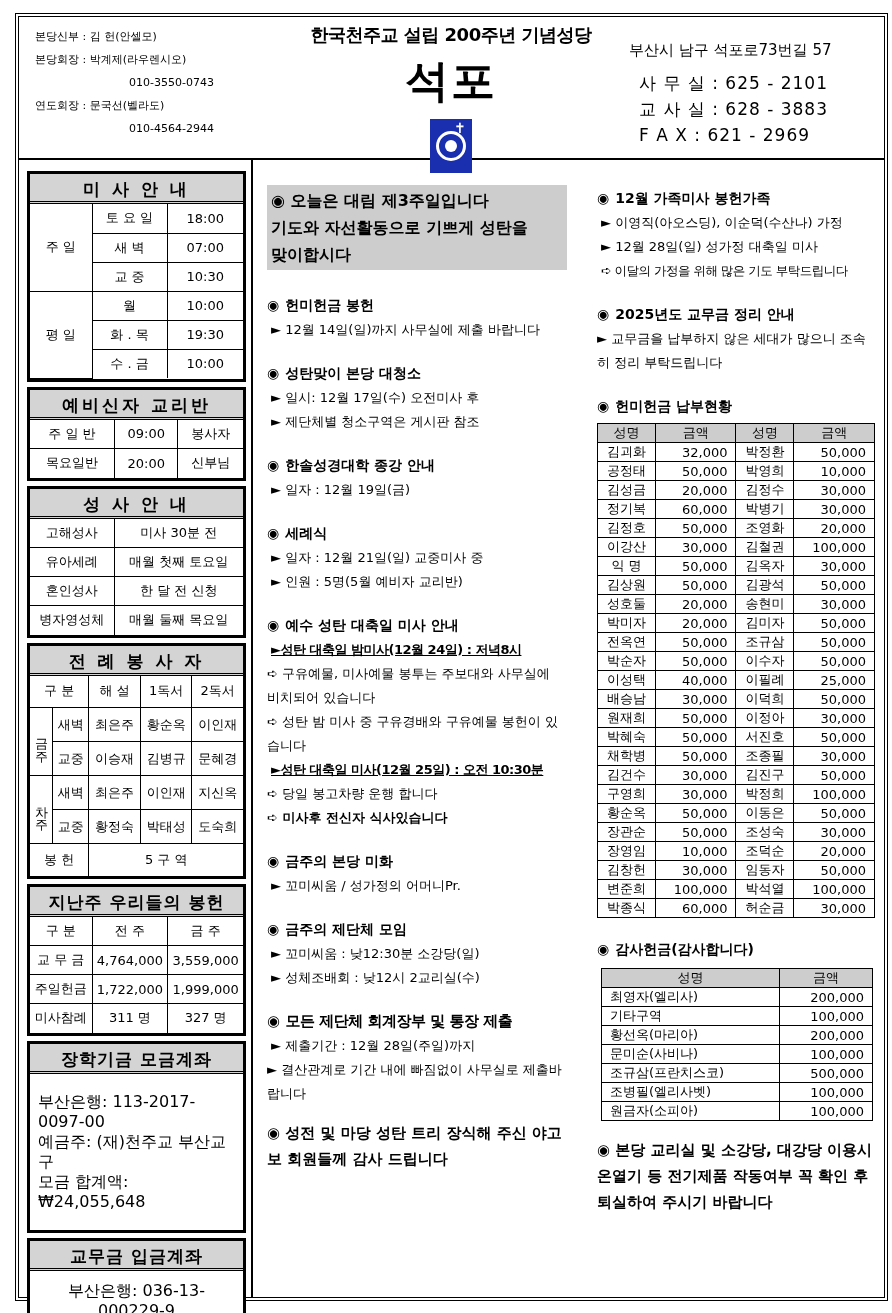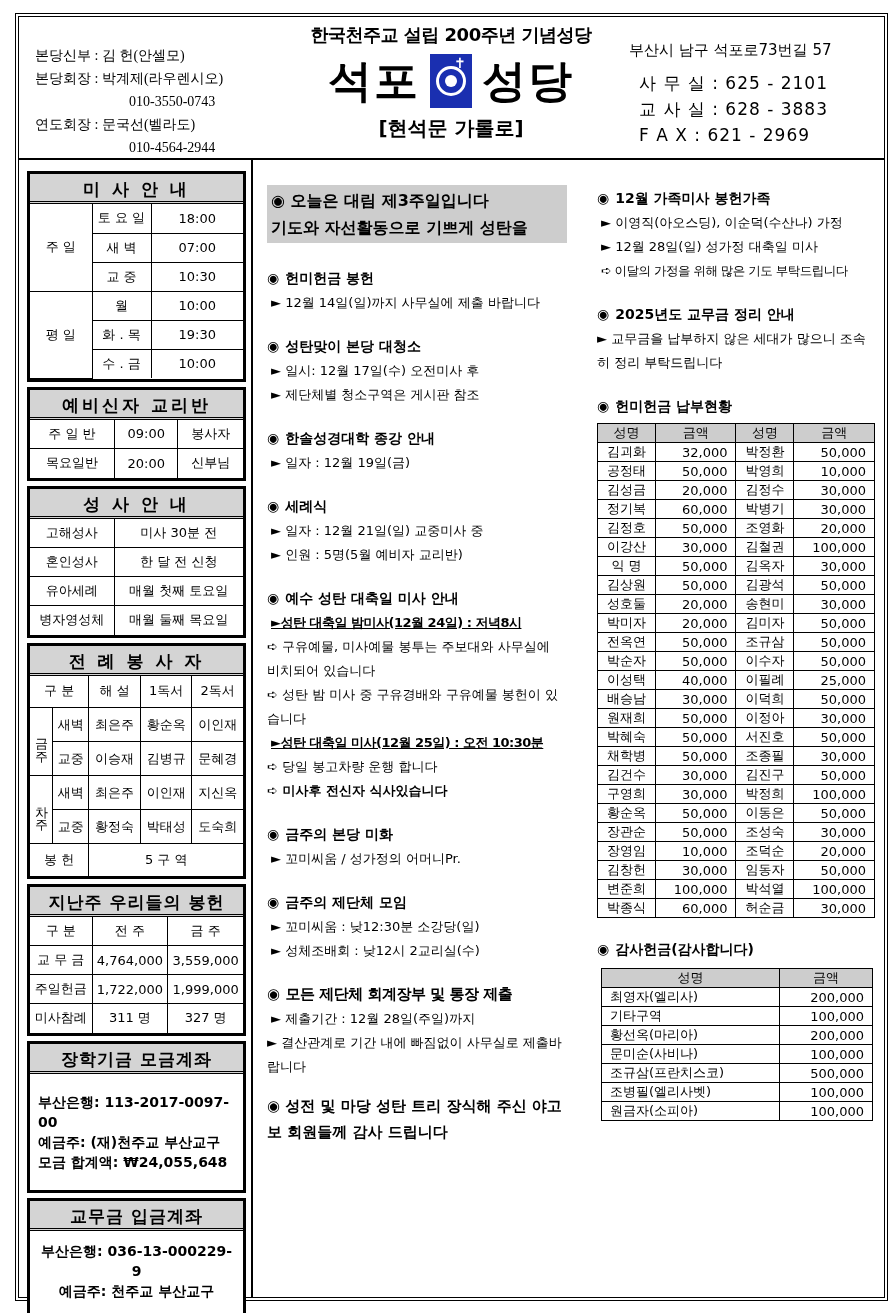--- a/index.html
+++ b/index.html
@@ -4,25 +4,25 @@
 <style>
   * { box-sizing: border-box; margin: 0; padding: 0; }
   html, body { width: 892px; height: 1313px; background: #fff; }
   body { font-family: "DejaVu Sans", "Liberation Sans", sans-serif; color: #000; position: relative; overflow: hidden; }
 
   .page { position: absolute; left: 15px; top: 13px; width: 873px; height: 1288px; border: 3px double #000; border-width: 4px; border-style: double; }
   .page-inner { position: absolute; inset: 0; }
 
   
   .header { position: absolute; left: 0; top: 0; width: 100%; height: 143px; border-bottom: 2px solid #000; }
-  .hdr-left { position: absolute; left: 16px; top: 27px; width: 240px; font-size: 14px; line-height: 23px; font-family: Liberation Serif, serif; }
+  .hdr-left { position: absolute; left: 16px; top: 8px; width: 240px; font-size: 11px; line-height: 23px; }
   .hdr-left .phone { padding-left: 94px; }
   .hdr-center { position: absolute; left: 262px; top: 6px; width: 340px; text-align: center; }
   .hdr-subtitle { font-size: 18px; font-weight: bold; letter-spacing: -0.5px; }
-  .hdr-title { display: flex; justify-content: center; align-items: center; gap: 10px; margin-top: 6px; }
+  .hdr-title { display: flex; justify-content: center; align-items: center; gap: 10px; margin-top: 6px; flex-direction: column; }
   .hdr-title span { font-size: 44px; font-weight: bold; letter-spacing: 2px; line-height: 56px; }
   .logo { width: 42px; height: 54px; background: #1a2fb0; display: inline-flex; align-items: center; justify-content: center; position: relative; }
   .logo-ring { width: 30px; height: 30px; border: 3px solid #fff; border-radius: 50%; background: #1a2fb0; position: relative; }
   .logo-ring::after { content: ""; position: absolute; left: 6px; top: 6px; width: 12px; height: 12px; border-radius: 50%; background: #fff; }
   .logo-cross { position: absolute; right: 6px; top: 2px; color: #fff; font-size: 14px; font-weight: bold; line-height: 14px; }
   .hdr-pastor { font-size: 20px; font-weight: bold; margin-top: 6px; }
   .hdr-right { position: absolute; left: 610px; top: 24px; width: 255px; font-size: 15px; }
   .hdr-right .addr { margin-bottom: 10px; }
   .hdr-right .row { font-size: 17px; line-height: 26px; letter-spacing: 1px; padding-left: 10px; }
 
@@ -34,21 +34,21 @@
 
   
   .box { border: 3px solid #000; margin-bottom: 5px; background: #fff; }
   .box-title { background: #d4d4d4; text-align: center; font-weight: bold; font-size: 17px; letter-spacing: 3px; height: 30px; line-height: 30px; border-bottom: 3px double #000; }
   table.grid { width: 100%; border-collapse: collapse; font-size: 13px; }
   table.grid td { border: 1px solid #000; text-align: center; height: 29px; padding: 0 2px; }
   table.grid tr:first-child td { border-top: none; }
   table.grid tr td:first-child { border-left: none; }
   table.grid tr td:last-child { border-right: none; }
   table.grid tr:last-child td { border-bottom: none; }
-  .box-body { padding: 12px 10px; font-size: 14px; line-height: 20px; font-weight: bold; }
+  .box-body { padding: 12px 10px; font-size: 16px; line-height: 20px; }
   .box-body.center { text-align: center; }
 
   
   .notice-banner { background: #cdcdcd; padding: 2px 4px; font-size: 16px; font-weight: bold; line-height: 27px; margin-left: 8px; width: 300px; }
   .sec { margin-top: 18px; }
   .sec-h { font-size: 14px; font-weight: bold; line-height: 26px; padding-left: 8px; }
   .sec-h .bullet { display: inline-block; margin-right: 6px; font-weight: normal; }
   .line { font-size: 13px; line-height: 24px; padding-left: 12px; }
   .line.noind { padding-left: 8px; }
   .line.u { text-decoration: underline; font-weight: bold; letter-spacing: -0.5px; }
@@ -104,21 +104,21 @@
 
   <div class="col-left">
 
     <div class="box">
       <div class="box-title">미 사 안 내</div>
       <table class="grid">
         <tbody>
               <tr>
           <td rowspan="3" style="width:62px">주   일</td>
           <td>토 요 일</td>
-          <td style="width:92px">18:00</td>
+          <td style="width:76px">18:00</td>
         </tr>
         <tr>
           <td>새     벽</td>
           <td>07:00</td>
         </tr>
         <tr>
           <td>교     중</td>
           <td>10:30</td>
         </tr>
         <tr>
@@ -158,26 +158,26 @@
 
     <div class="box">
       <div class="box-title">성 사 안 내</div>
       <table class="grid">
         <tbody>
               <tr>
                 <td style="width:84px">고해성사</td>
                 <td>미사 30분 전</td>
               </tr>
         <tr>
+                <td>유아세례</td>
+                <td>매월 첫째 토요일</td>
+              </tr>
+        <tr>
                 <td>혼인성사</td>
                 <td>한 달 전 신청</td>
-              </tr>
-        <tr>
-                <td>유아세례</td>
-                <td>매월 첫째 토요일</td>
               </tr>
         <tr>
                 <td>병자영성체</td>
                 <td>매월 둘째 목요일</td>
               </tr>
       </tbody>
           </table>
     </div>
 
     <div class="box">
@@ -267,20 +267,21 @@
         <div>부산은행: 036-13-000229-9</div>
         <div>예금주: 천주교 부산교구</div>
       </div>
     </div>
   </div>
 
   <div class="col-mid">
     <div class="notice-banner">
       <div>◉ 오늘은 대림 제3주일입니다</div>
       <div>기도와 자선활동으로 기쁘게 성탄을</div>
+      <div>맞이합시다</div>
     </div>
 
     <div class="sec" style="margin-top:22px">
       <div class="sec-h"><span class="bullet">◉</span><span>헌미헌금 봉헌</span></div>
       <div class="line">► 12월 14일(일)까지 사무실에 제출 바랍니다</div>
     </div>
     <div class="sec">
       <div class="sec-h"><span class="bullet">◉</span><span>성탄맞이 본당 대청소</span></div>
       <div class="line">► 일시: 12월 17일(수) 오전미사 후</div>
       <div class="line">► 제단체별 청소구역은 게시판 참조</div>
@@ -538,16 +539,19 @@
                 <td class="a">100,000</td>
               </tr>
               <tr>
                 <td>원금자(소피아)</td>
                 <td class="a">100,000</td>
               </tr>
             </tbody>
       </table>
     </div>
 
+    <div class="sec" style="margin-top:16px">
+      <div class="sec-big">◉ 본당 교리실 및 소강당, 대강당 이용시 온열기 등 전기제품 작동여부 꼭 확인 후 퇴실하여 주시기 바랍니다</div>
+    </div>
   </div>
 
 </div>
 </div>
 
 </body></html>

